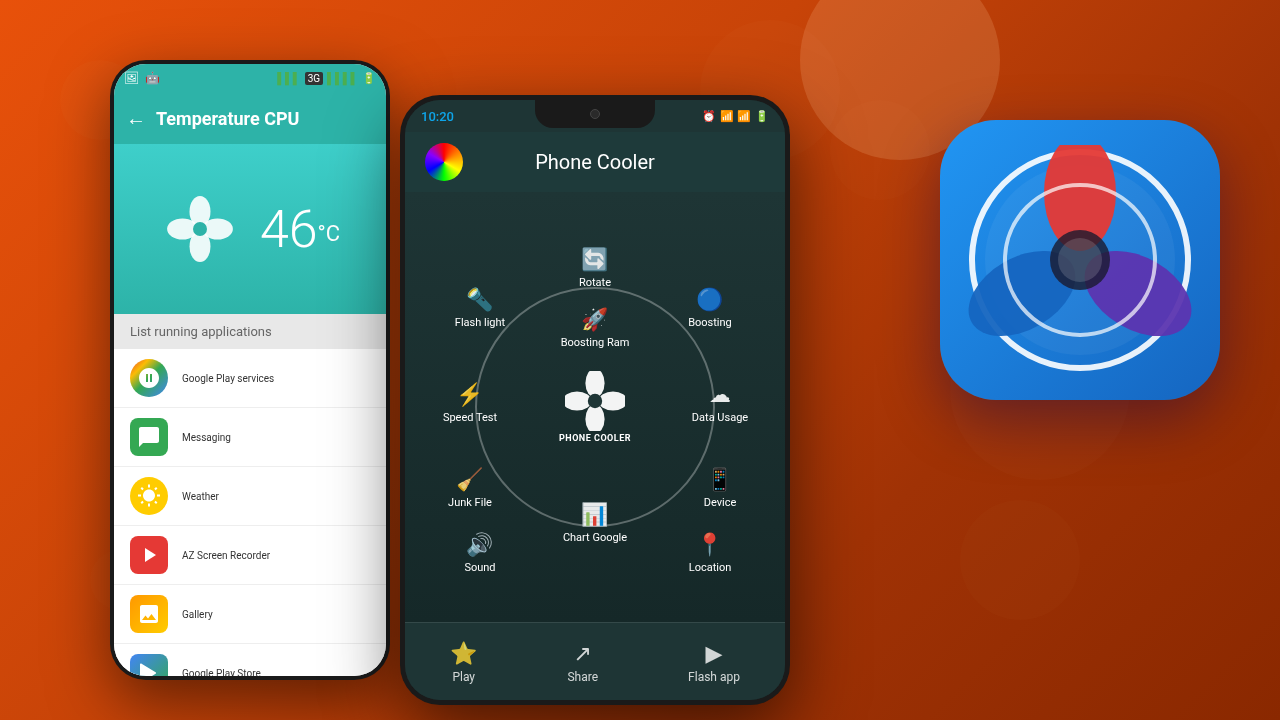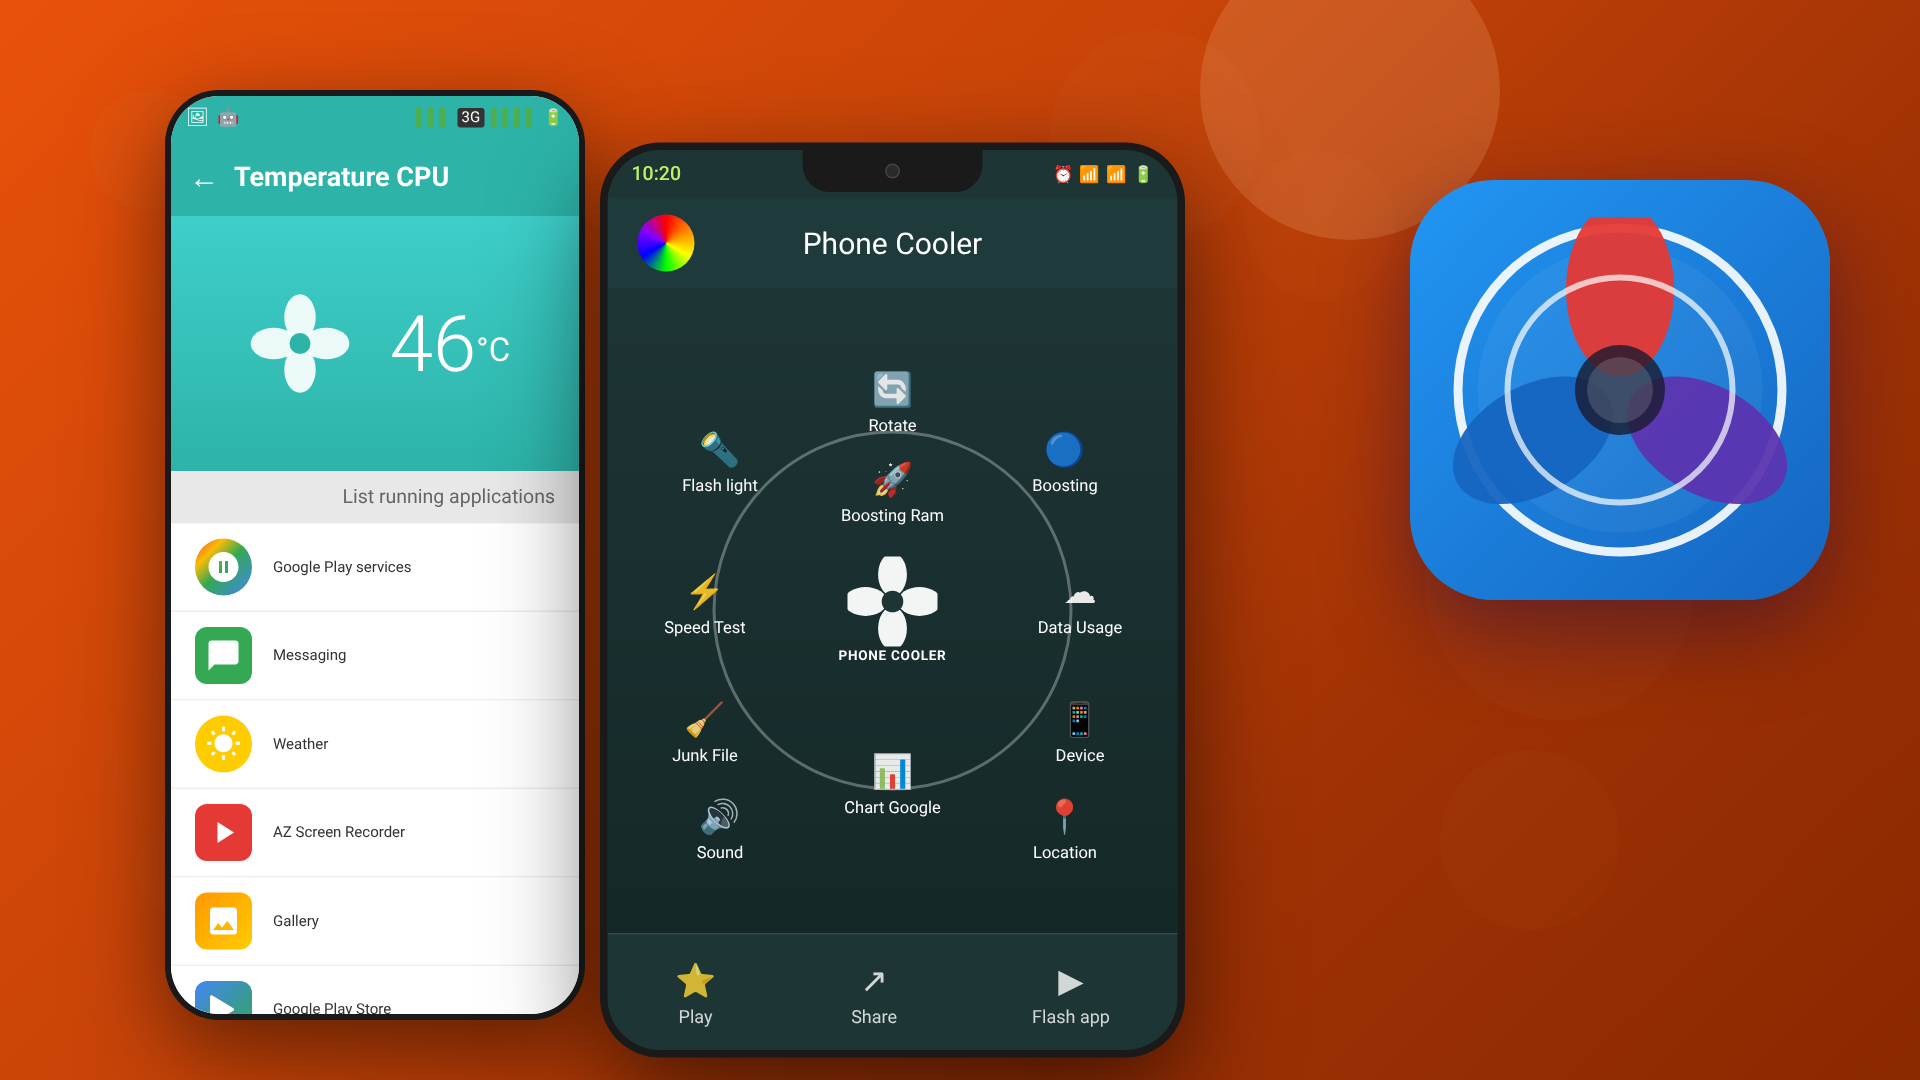--- a/index.html
+++ b/index.html
@@ -95,21 +95,20 @@
       width: 70px;
       height: 70px;
     }
 
     
     .running-apps-header {
       background: #e8e8e8;
       padding: 10px 16px;
       font-size: 13px;
       color: #666;
-      text-align: right;
     }
 
     .app-list-item {
       display: flex;
       align-items: center;
       padding: 10px 16px;
       gap: 14px;
       border-bottom: 1px solid #eee;
       background: white;
     }
@@ -157,21 +156,21 @@
     .right-status-bar {
       height: 32px;
       background: #1e3535;
       display: flex;
       align-items: center;
       justify-content: space-between;
       padding: 0 16px;
     }
 
     .right-status-time {
-      color: #bef264;
+      color: #0ea5e9;
       font-size: 13px;
       font-weight: 500;
     }
 
     .right-status-icons {
       display: flex;
       gap: 4px;
       align-items: center;
       color: white;
       font-size: 11px;

